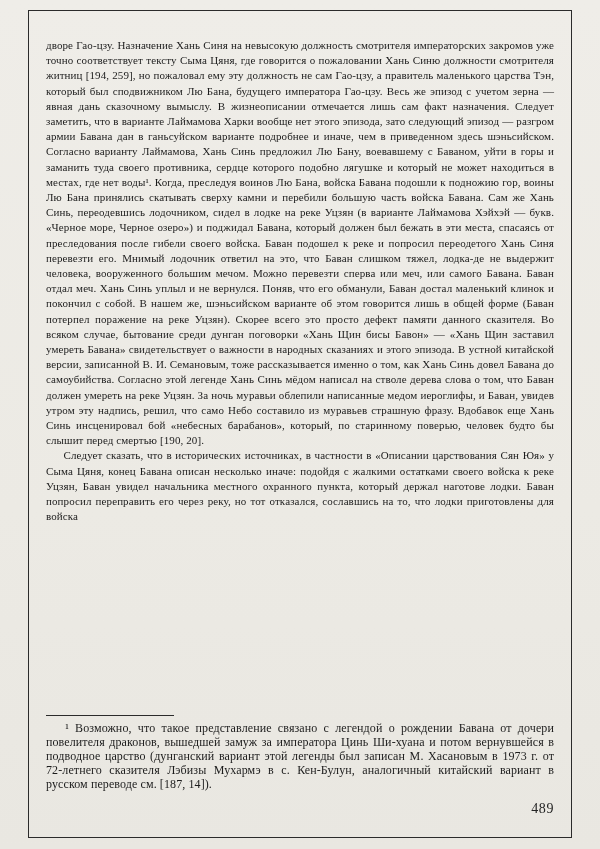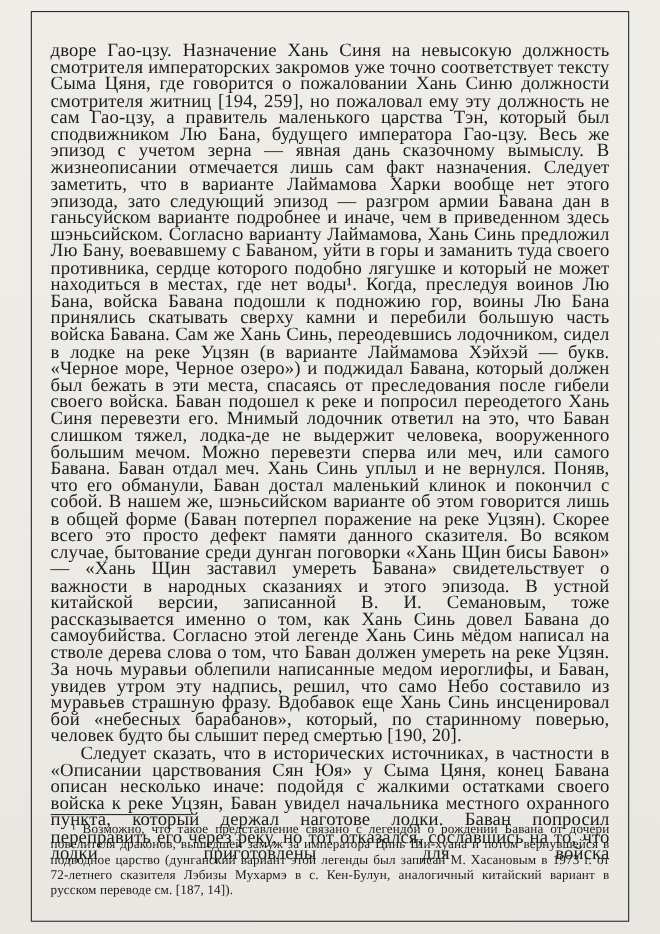--- a/index.html
+++ b/index.html
@@ -30,21 +30,21 @@
     pointer-events: none;
   }
   .content {
     position: absolute;
     left: 46px;
     right: 46px;
     top: 38px;
     bottom: 21px;
   }
   .bodytext {
-    font-size: 17px;
+    font-size: 11px;
     line-height: 15.2px;
     text-align: justify;
     letter-spacing: 0.1px;
   }
   .para {
     margin: 0;
     padding: 0;
   }
   .para.indented {
     text-indent: 1.6em;
@@ -86,15 +86,16 @@
 <div class="page">
   <div class="frame"></div>
   <div class="content">
     <div class="bodytext">
       <p class="para">дворе Гао-цзу. Назначение Хань Синя на невысокую должность смотрителя императорских закромов уже точно соответствует тексту Сыма Цяня, где говорится о пожаловании Хань Синю должности смотрителя житниц [194, 259], но пожаловал ему эту должность не сам Гао-цзу, а правитель маленького царства Тэн, который был сподвижником Лю Бана, будущего императора Гао-цзу. Весь же эпизод с учетом зерна — явная дань сказочному вымыслу. В жизнеописании отмечается лишь сам факт назначения. Следует заметить, что в варианте Лаймамова Харки вообще нет этого эпизода, зато следующий эпизод — разгром армии Бавана дан в ганьсуйском варианте подробнее и иначе, чем в приведенном здесь шэньсийском. Согласно варианту Лаймамова, Хань Синь предложил Лю Бану, воевавшему с Баваном, уйти в горы и заманить туда своего противника, сердце которого подобно лягушке и который не может находиться в местах, где нет воды¹. Когда, преследуя воинов Лю Бана, войска Бавана подошли к подножию гор, воины Лю Бана принялись скатывать сверху камни и перебили большую часть войска Бавана. Сам же Хань Синь, переодевшись лодочником, сидел в лодке на реке Уцзян (в варианте Лаймамова Хэйхэй — букв. «Черное море, Черное озеро») и поджидал Бавана, который должен был бежать в эти места, спасаясь от преследования после гибели своего войска. Баван подошел к реке и попросил переодетого Хань Синя перевезти его. Мнимый лодочник ответил на это, что Баван слишком тяжел, лодка-де не выдержит человека, вооруженного большим мечом. Можно перевезти сперва или меч, или самого Бавана. Баван отдал меч. Хань Синь уплыл и не вернулся. Поняв, что его обманули, Баван достал маленький клинок и покончил с собой. В нашем же, шэньсийском варианте об этом говорится лишь в общей форме (Баван потерпел поражение на реке Уцзян). Скорее всего это просто дефект памяти данного сказителя. Во всяком случае, бытование среди дунган поговорки «Хань Щин бисы Бавон» — «Хань Щин заставил умереть Бавана» свидетельствует о важности в народных сказаниях и этого эпизода. В устной китайской версии, записанной В. И. Семановым, тоже рассказывается именно о том, как Хань Синь довел Бавана до самоубийства. Согласно этой легенде Хань Синь мёдом написал на стволе дерева слова о том, что Баван должен умереть на реке Уцзян. За ночь муравьи облепили написанные медом иероглифы, и Баван, увидев утром эту надпись, решил, что само Небо составило из муравьев страшную фразу. Вдобавок еще Хань Синь инсценировал бой «небесных барабанов», который, по старинному поверью, человек будто бы слышит перед смертью [190, 20].</p>
       <p class="para indented runs-on">Следует сказать, что в исторических источниках, в частности в «Описании царствования Сян Юя» у Сыма Цяня, конец Бавана описан несколько иначе: подойдя с жалкими остатками своего войска к реке Уцзян, Баван увидел начальника местного охранного пункта, который держал наготове лодки. Баван попросил переправить его через реку, но тот отказался, сославшись на то, что лодки приготовлены для войска</p>
     </div>
     <div class="footer">
       <div class="footnote-rule"></div>
       <p class="footnote">¹ Возможно, что такое представление связано с легендой о рождении Бавана от дочери повелителя драконов, вышедшей замуж за императора Цинь Ши-хуана и потом вернувшейся в подводное царство (дунганский вариант этой легенды был записан М. Хасановым в 1973 г. от 72-летнего сказителя Лэбизы Мухармэ в с. Кен-Булун, аналогичный китайский вариант в русском переводе см. [187, 14]).</p>
+      <div class="page-number">489</div>
     </div>
   </div>
 </div>
 
 </body></html>

